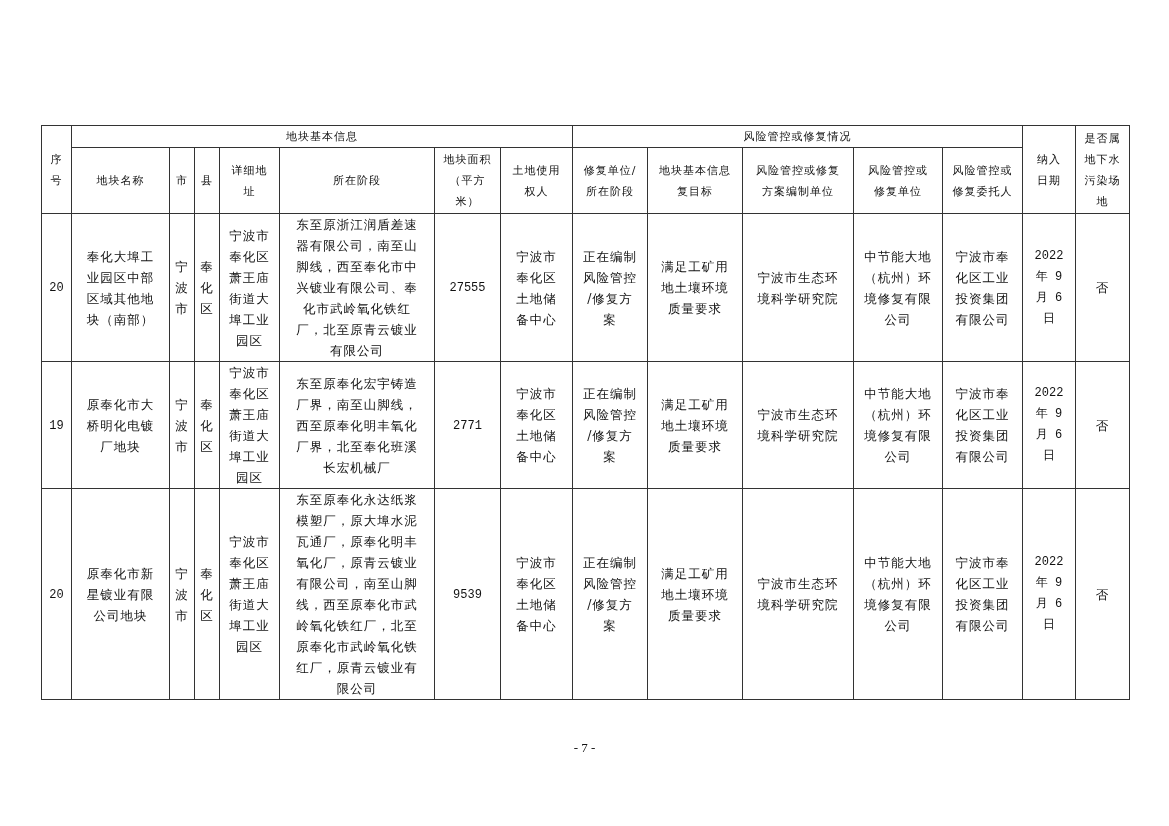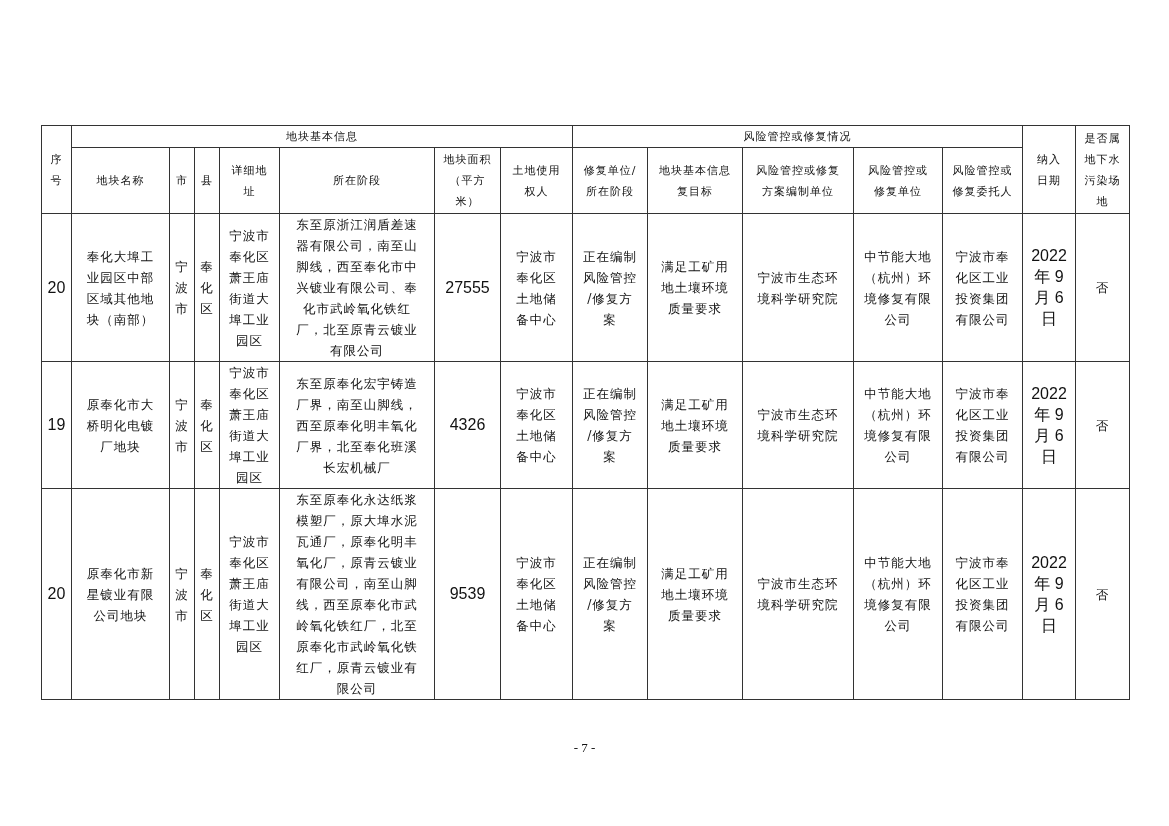--- a/index.html
+++ b/index.html
@@ -10,21 +10,21 @@
   table.main td, table.main th { border: 1px solid #333; padding: 0; text-align: center; vertical-align: middle;
      font-weight: normal; line-height: 21px; }
   th { font-family: "DejaVu Sans", "Liberation Sans", sans-serif; font-size: 11px; }
   td { font-size: 12.5px; }
   .gh { height: 22px; }
   .sh { height: 66px; }
   .r18 { height: 145px; }
   .r19 { height: 126px; }
   .r20 { height: 207px; }
   .cell { display: inline-block; padding: 0 3px; white-space: pre-line; letter-spacing: 1px; }
-  .num { font-family: Liberation Sans, sans-serif; font-size: 16px; letter-spacing: 0; }
+  .num { font-family: Liberation Mono, monospace; font-size: 12px; letter-spacing: 0; }
   .footer { position: absolute; left: 0; width: 1169px; top: 740px; text-align: center;
     font-family: "Liberation Serif", serif; font-size: 13px; }
 </style>
 </head>
 <body>
 
 <div class="page">
   <table class="main">
     <colgroup>
       <col style="width:30px">
@@ -149,21 +149,21 @@
 奉化区
 萧王庙
 街道大
 埠工业
 园区</span></td>
       <td><span class="cell">东至原奉化宏宇铸造
 厂界，南至山脚线，
 西至原奉化明丰氧化
 厂界，北至奉化班溪
 长宏机械厂</span></td>
-      <td><span class="cell num">4326</span></td>
+      <td><span class="cell num">2771</span></td>
       <td><span class="cell">宁波市
 奉化区
 土地储
 备中心</span></td>
       <td><span class="cell">正在编制
 风险管控
 /修复方
 案</span></td>
       <td><span class="cell">满足工矿用
 地土壤环境

